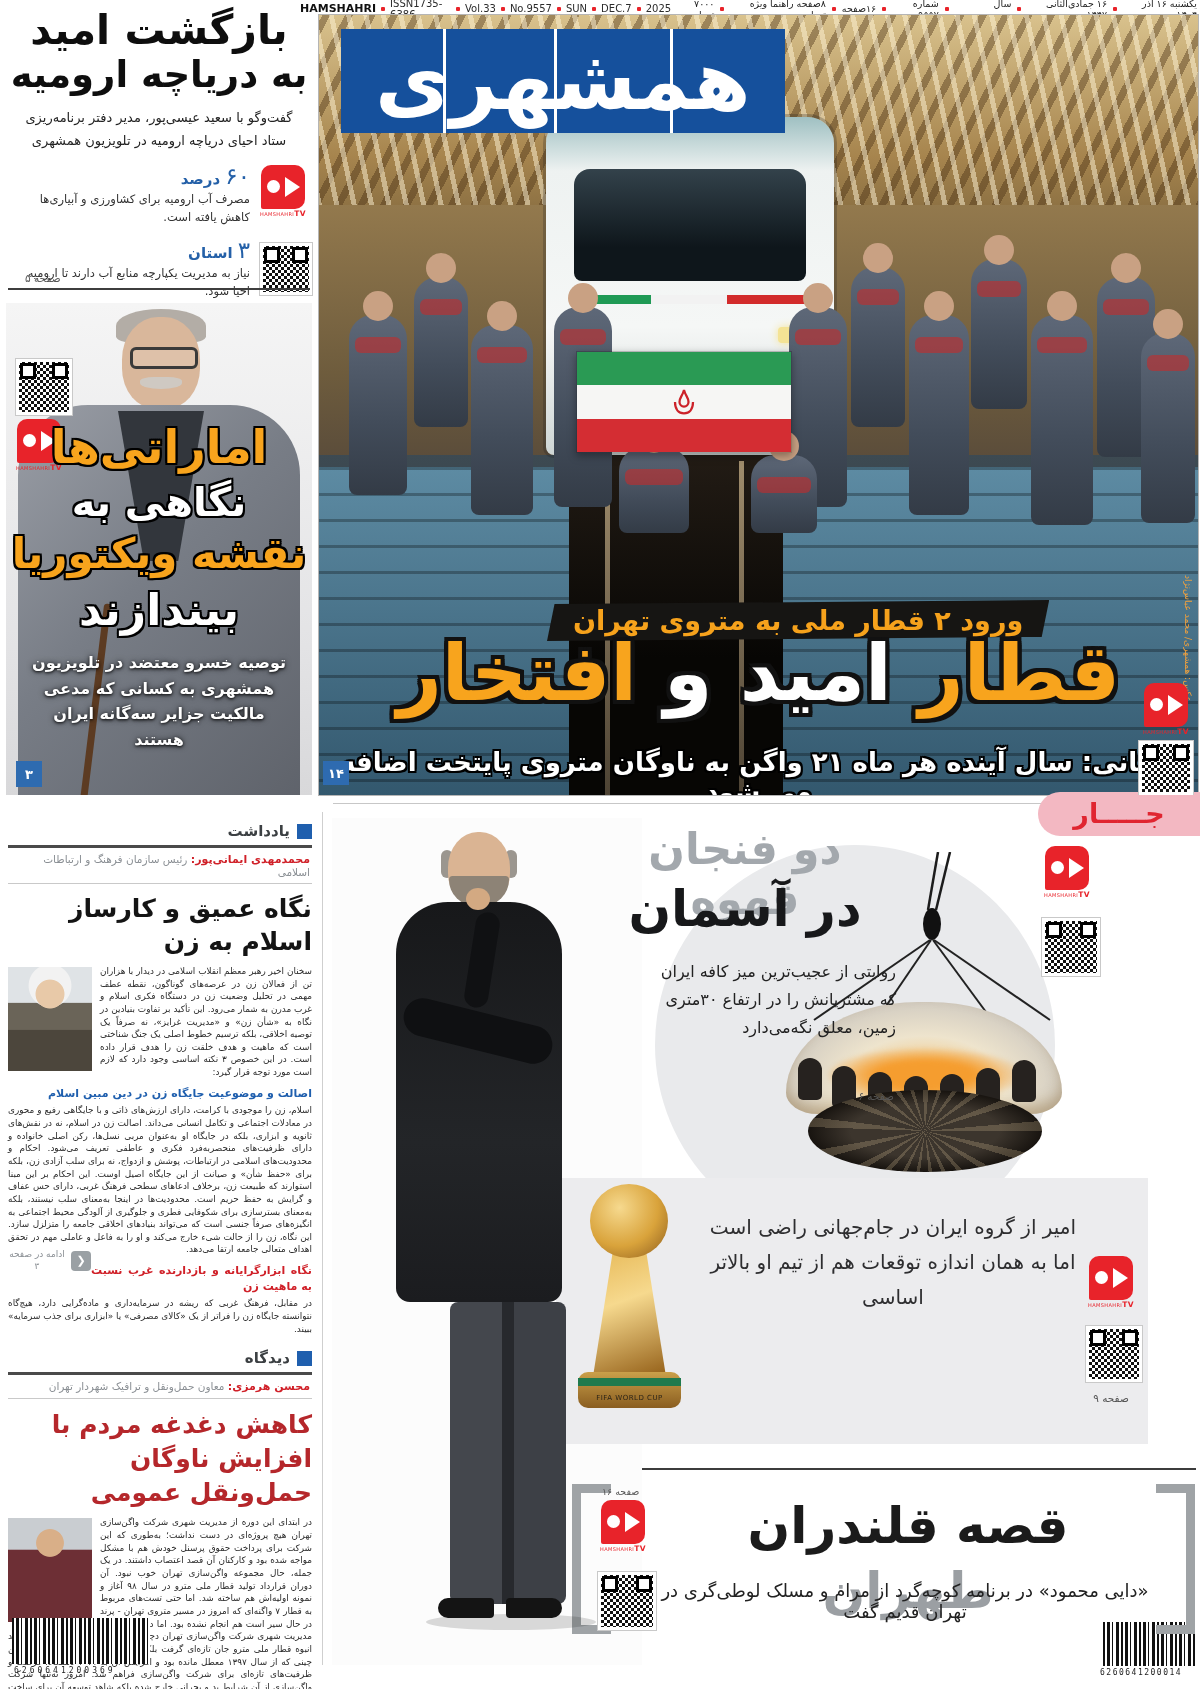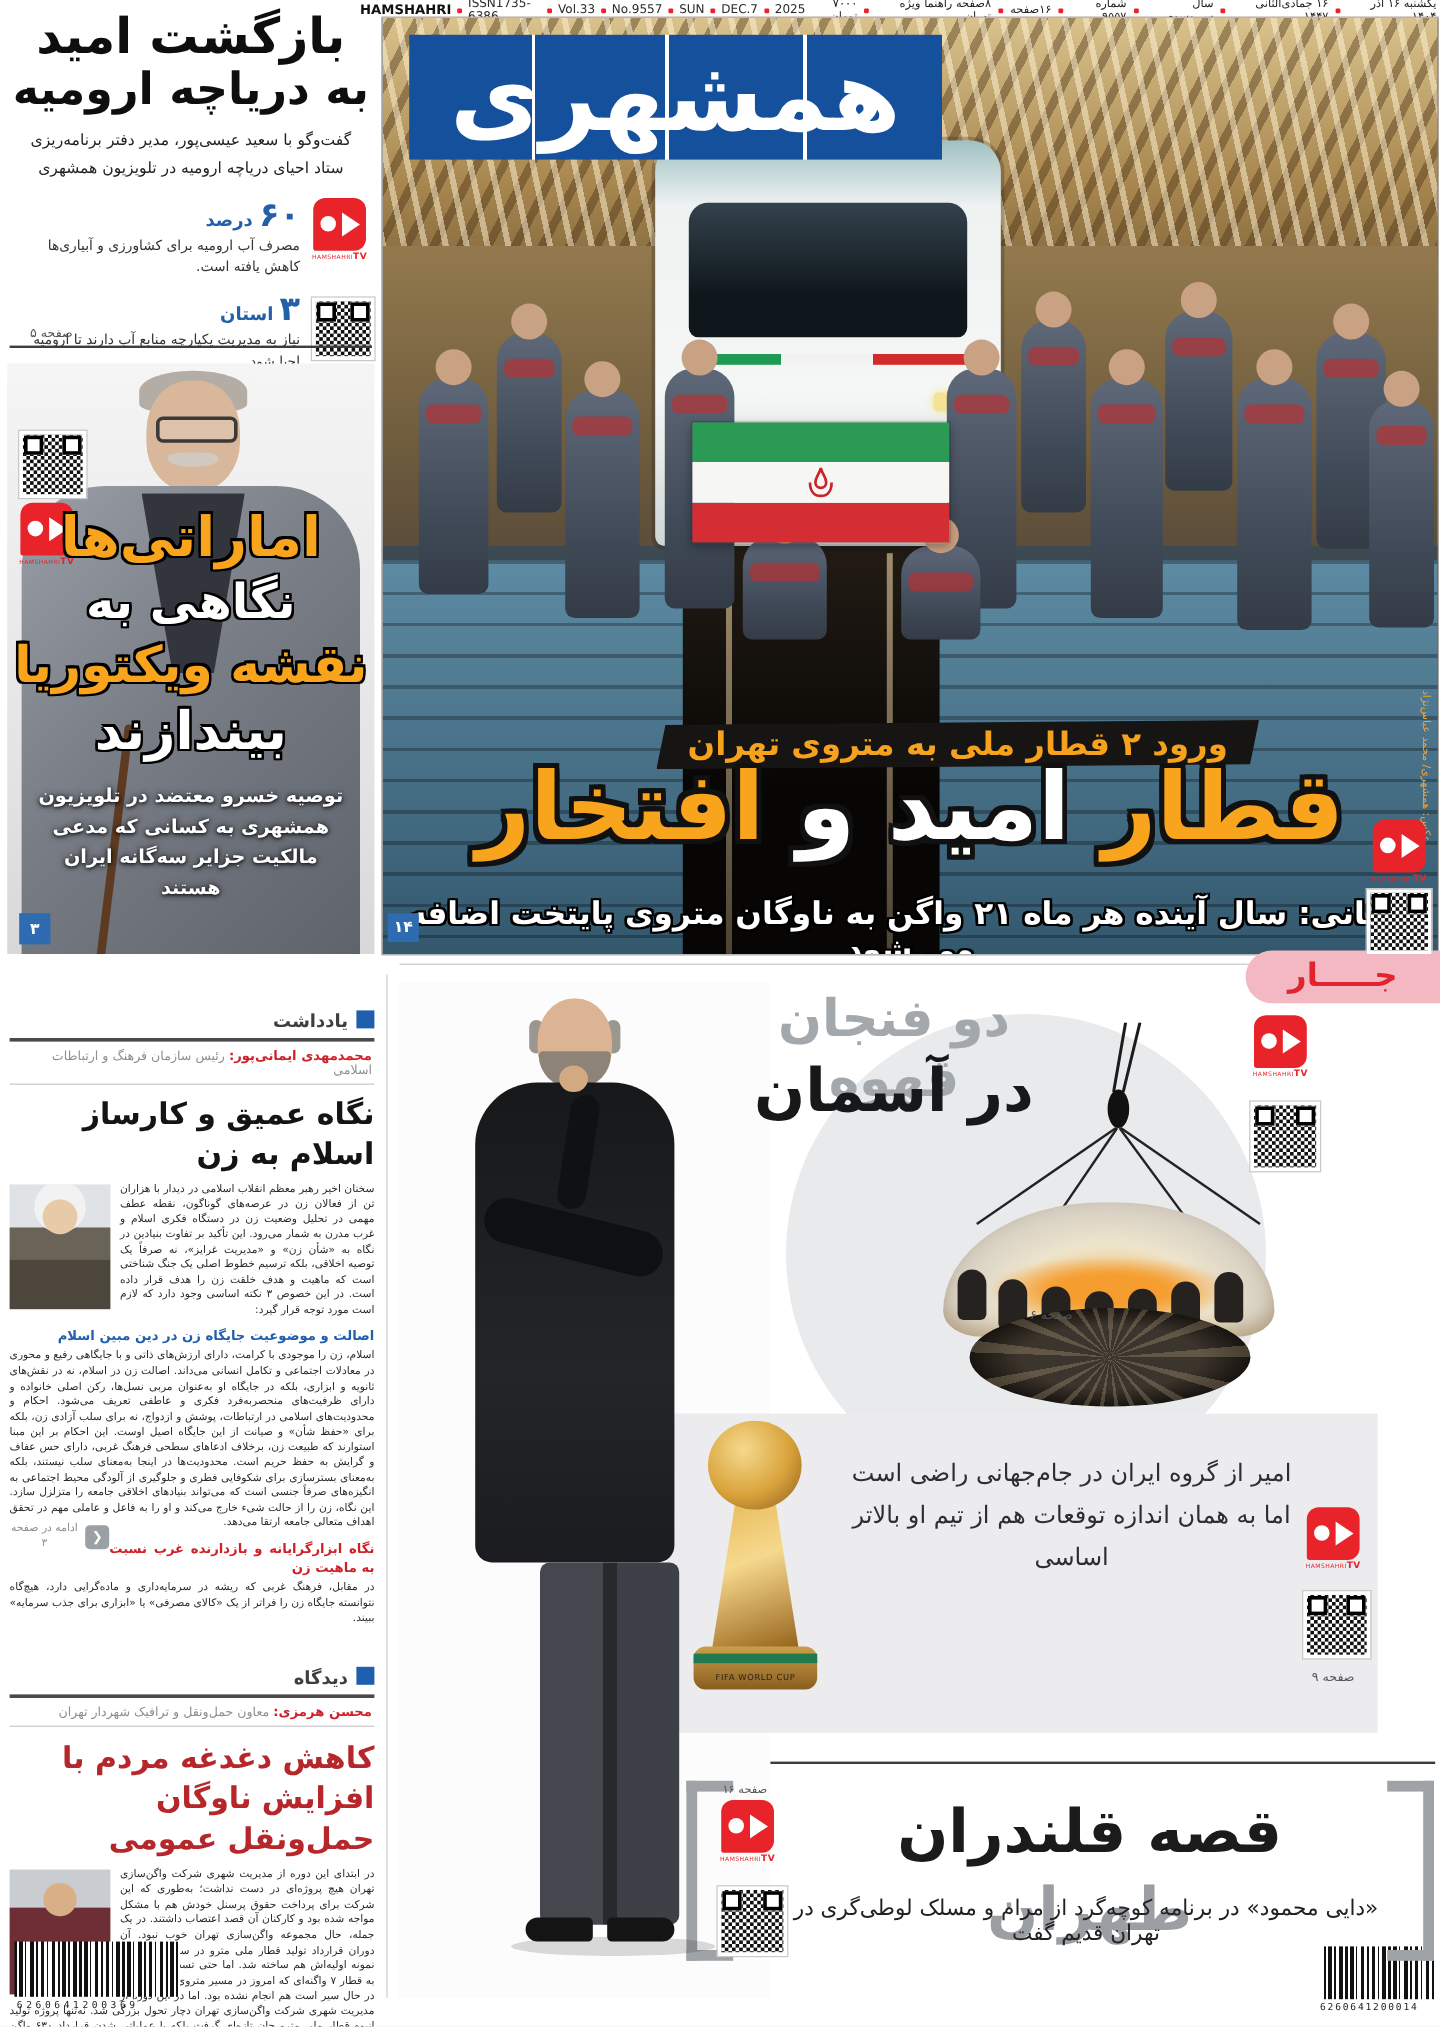--- a/index.html
+++ b/index.html
@@ -36,21 +36,21 @@
   .outline2{text-shadow:-2px -2px 0 #000,2px -2px 0 #000,-2px 2px 0 #000,2px 2px 0 #000,0 2px 0 #000,0 -2px 0 #000,2px 0 0 #000,-2px 0 0 #000;}
   .outline4{text-shadow:-4px -4px 0 #111,4px -4px 0 #111,-4px 4px 0 #111,4px 4px 0 #111,0 4px 0 #111,0 -4px 0 #111,4px 0 0 #111,-4px 0 0 #111,-4px 2px 0 #111,4px 2px 0 #111,2px -4px 0 #111,-2px 4px 0 #111;}
 
   
   .lake{position:absolute;left:8px;top:8px;width:302px;direction:rtl;text-align:center;}
   .lake-t1{font-size:41px;font-weight:bold;color:#0e0e0e;line-height:1.1;}
   .lake-t2{font-size:37px;font-weight:bold;color:#0e0e0e;line-height:1.2;}
   .lake-lede{margin-top:10px;font-size:13px;color:#222;line-height:1.75;padding:0 4px;}
   .stat{display:flex;direction:rtl;gap:8px;margin-top:12px;text-align:right;align-items:flex-start;}
   .stat-icon{flex:none;width:52px;height:58px;position:relative;}
-  .stat-num{font-size:28px;font-weight:bold;color:#2460a8;line-height:1;}
+  .stat-num{font-size:23px;font-weight:normal;color:#2460a8;line-height:1;}
   .stat-unit{font-size:15px;font-weight:bold;color:#2460a8;}
   .stat-text{font-size:11.5px;color:#333;line-height:1.6;margin-top:2px;}
   .pageref{font-size:10.5px;color:#555;}
   .rule-dark{position:absolute;background:#3d3d3d;}
   .rule-light{position:absolute;background:#c7c7c7;}
 
   
   .victoria{position:absolute;left:6px;top:303px;width:306px;height:492px;overflow:hidden;
             background:linear-gradient(180deg,#f5f5f5,#e3e3e5 70%,#d8d8da);}
   .v-head{position:absolute;left:116px;top:14px;width:78px;height:92px;background:#d9b79b;
@@ -108,21 +108,21 @@
       font-size:27px;font-weight:bold;direction:rtl;clip-path:polygon(1.5% 10%,100% 0,98.5% 90%,0 100%);}
   .main-hl{position:absolute;left:0;right:0;top:612px;text-align:center;direction:rtl;
       font-size:78px;font-weight:bold;letter-spacing:-1px;line-height:1.2;}
   .hl-o{color:#f8a41d;} .hl-w{color:#fff;}
   .main-sub{position:absolute;left:0;right:0;top:732px;text-align:center;direction:rtl;
       font-size:26px;font-weight:bold;color:#fff;}
   .ph-credit{position:absolute;left:864px;top:560px;writing-mode:vertical-rl;font-size:9px;color:#f2a13c;}
 
   
   .left-lower{position:absolute;left:8px;top:822px;width:304px;direction:rtl;}
-  .sec-head{display:flex;gap:7px;margin-top:20px;}
+  .sec-head{display:flex;align-items:center;gap:7px;}
   .sec-sq{width:15px;height:15px;background:#1f5fae;flex:none;}
   .sec-label{font-size:15px;font-weight:bold;color:#3c4043;}
   .hrule3{height:3px;background:#4a4a4a;margin-top:5px;}
   .hrule1{height:1px;background:#c9c9c9;}
   .byline{font-size:10.5px;padding:5px 2px;color:#8a8f94;}
   .byline b{color:#d02028;font-size:11px;}
   .note-hl{font-size:25px;font-weight:bold;color:#141414;text-align:right;margin:9px 0 7px;line-height:1.3;}
   .bodytext{font-size:8.9px;line-height:1.42;color:#2a2a2a;text-align:justify;}
   .note-photo{float:left;width:84px;height:104px;margin:2px 8px 4px 0;
       background:radial-gradient(circle at 50% 26%,#e8c9a8 0 16%,rgba(0,0,0,0) 17%),
@@ -435,20 +435,21 @@
   <div class="tvlogo" style="left:1042px;top:846px;z-index:2;">
     <div class="tv-badge">
         <span class="tv-dot"></span>
         <span class="tv-play"></span>
       </div>
     <div class="tv-cap"><span>HAMSHAHRI</span><b>TV</b></div>
   </div>
   <div class="qr" style="left:1042px;top:918px;width:52px;height:52px;z-index:2;"></div>
   <div class="cafe-t1">دو فنجان قهوه</div>
   <div class="cafe-t2">در آسمان</div>
+  <div class="cafe-dek">روایتی از عجیب‌ترین میز کافه ایران که مشتریانش را در ارتفاع ۳۰متری زمین، معلق نگه‌می‌دارد</div>
   <div class="cafe-page pageref">صفحه ۶</div>
   <div class="photo-cafe">
     <svg width="310" height="330" viewBox="0 0 310 330" style="position:absolute;left:0;top:0;">
       <line x1="168" y1="0" x2="158" y2="58" stroke="#1c1c1c" stroke-width="2.5"></line>
       <line x1="180" y1="0" x2="166" y2="58" stroke="#1c1c1c" stroke-width="2.5"></line>
       <ellipse cx="162" cy="72" rx="9" ry="16" fill="#111"></ellipse>
       <line x1="160" y1="88" x2="44" y2="168" stroke="#222" stroke-width="2"></line>
       <line x1="161" y1="88" x2="112" y2="160" stroke="#222" stroke-width="2"></line>
       <line x1="163" y1="88" x2="216" y2="160" stroke="#222" stroke-width="2"></line>
       <line x1="164" y1="88" x2="280" y2="168" stroke="#222" stroke-width="2"></line>

